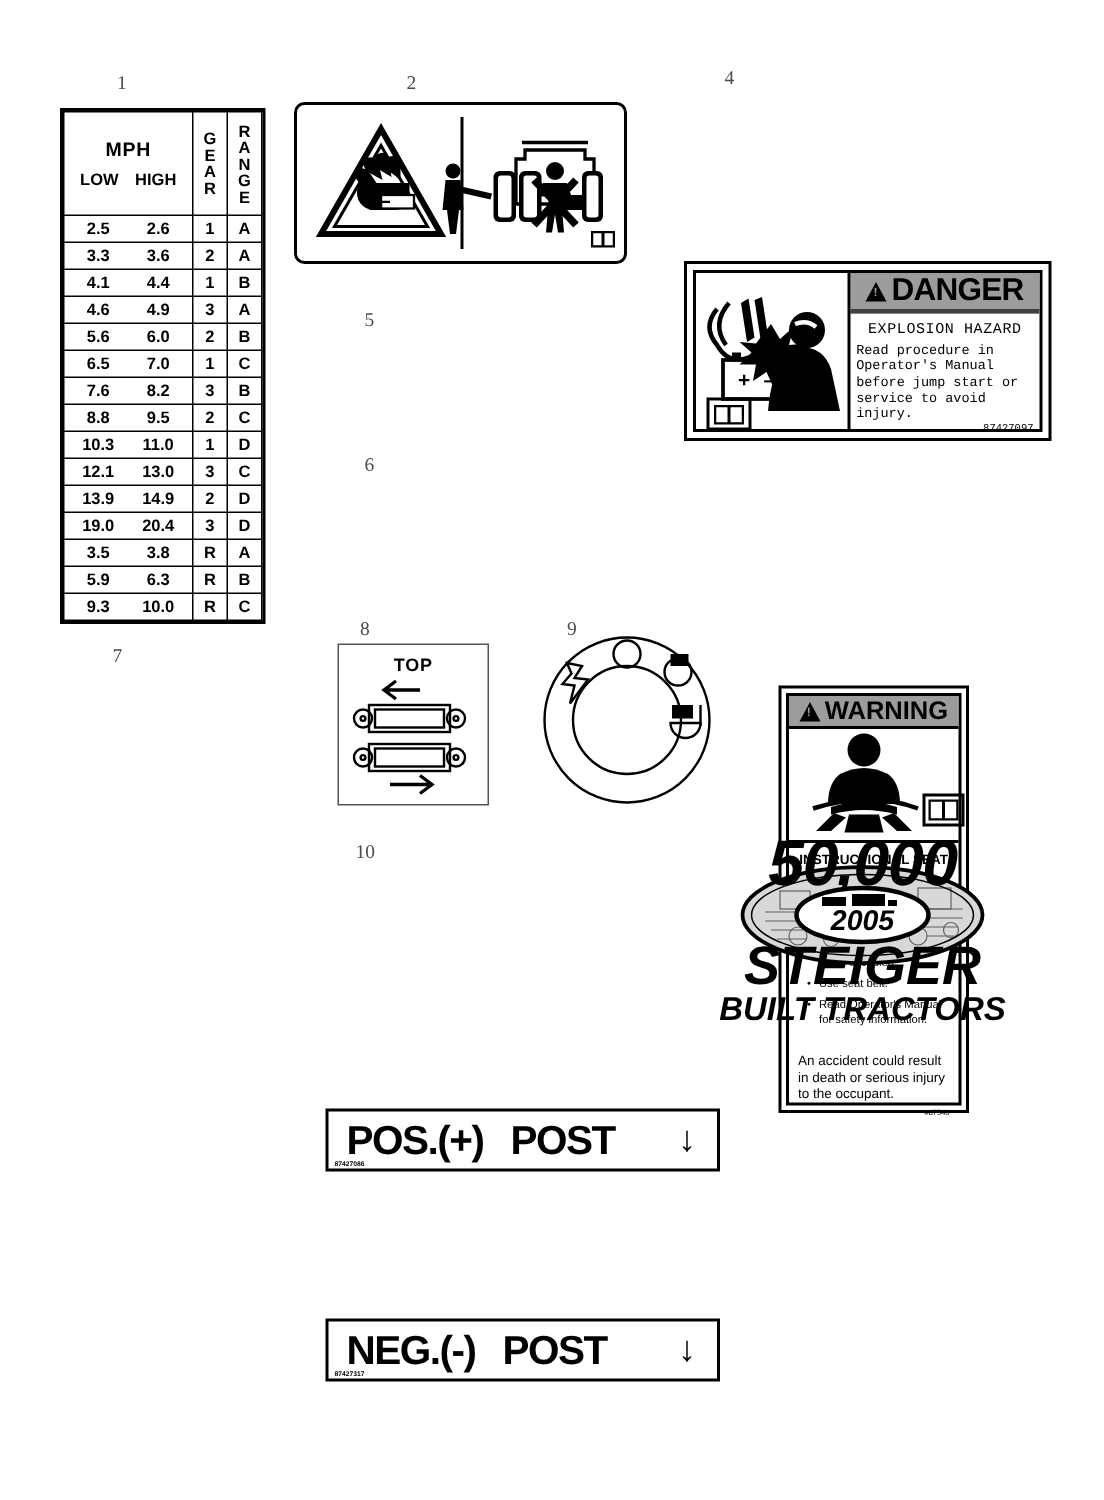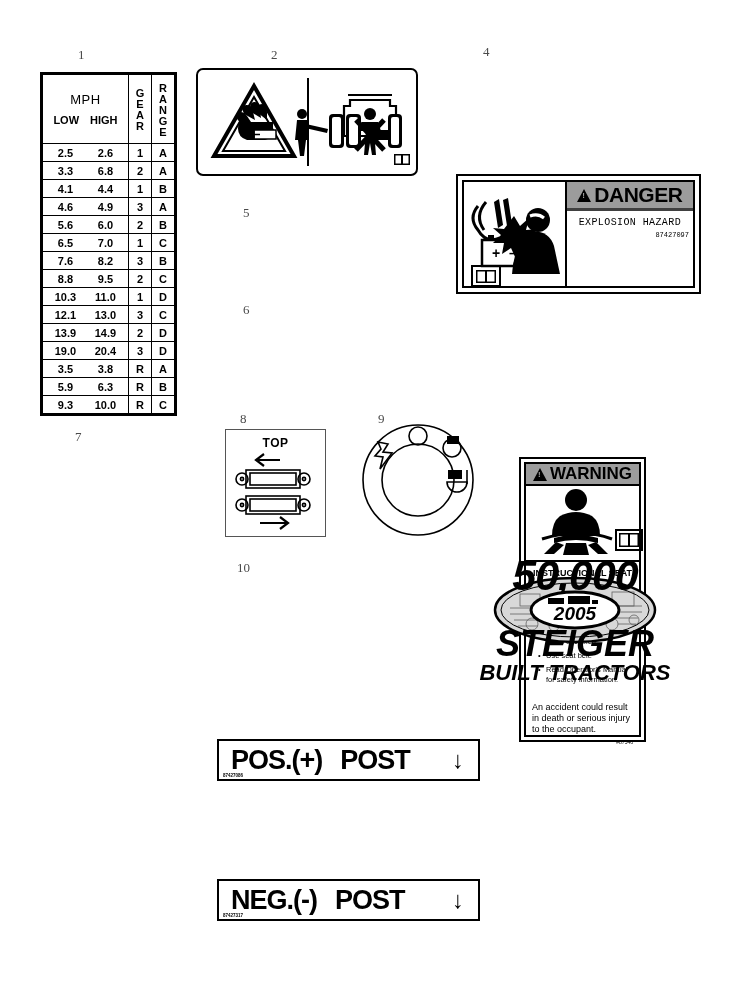--- a/index.html
+++ b/index.html
@@ -17,21 +17,21 @@
   
   #chart1{left:40px;top:72px;width:133px;border:2px solid #000;background:#fff;}
   #chart1 table{border-collapse:collapse;width:100%;}
   #chart1 td{
     border:1px solid #000;text-align:center;font-weight:bold;
     font-size:11px;padding:1px 0;height:17px;
   }
   #chart1 td.mph{width:87px;padding:0;border:1px solid #000;}
   #chart1 td.vert{width:23px;padding:0;}
   .mphwrap{display:flex;flex-direction:column;align-items:center;justify-content:center;height:68px;}
-  .mphwrap .big{font-size:13px;font-weight:normal;letter-spacing:.5px;margin-bottom:7px;}
+  .mphwrap .big{font-size:13px;font-weight:bold;letter-spacing:.5px;margin-bottom:7px;}
   .mphwrap .lh{display:flex;gap:11px;font-size:11px;font-weight:bold;}
   .vtext{
     writing-mode:vertical-rl;text-orientation:upright;
     font-size:11px;font-weight:bold;letter-spacing:-1px;
     height:68px;display:flex;align-items:center;justify-content:center;margin:0 auto;
   }
   .lowcell,.highcell{display:inline-block;width:40px;text-align:center;}
 
   
   .decal{background:#fff;border:2px solid #000;box-sizing:border-box;position:relative;}
@@ -141,21 +141,21 @@
           </td>
         </tr>
       </tbody>
       <tbody id="chart1-rows">
           <tr>
             <td class="mph"><span class="lowcell">2.5</span><span class="highcell">2.6</span></td>
             <td class="vert">1</td>
             <td class="vert">A</td>
           </tr>
           <tr>
-            <td class="mph"><span class="lowcell">3.3</span><span class="highcell">6.8</span></td>
+            <td class="mph"><span class="lowcell">3.3</span><span class="highcell">3.6</span></td>
             <td class="vert">2</td>
             <td class="vert">A</td>
           </tr>
           <tr>
             <td class="mph"><span class="lowcell">4.1</span><span class="highcell">4.4</span></td>
             <td class="vert">1</td>
             <td class="vert">B</td>
           </tr>
           <tr>
             <td class="mph"><span class="lowcell">4.6</span><span class="highcell">4.9</span></td>
@@ -312,20 +312,21 @@
           </g>
         </svg>
       </div>
       <div class="txt">
         <div class="hdr-danger">
           <span class="tri"></span>
           <span>DANGER</span>
         </div>
         <div class="body mono">
           <div class="eh">EXPLOSION HAZARD</div>
+          <div>Read procedure in Operator's Manual before jump start or service to avoid injury.</div>
           <div class="pn">87427097</div>
         </div>
       </div>
     </div>
   </div>
 
   <div class="item decal" id="d3">
     <div class="inner">
       <div class="hdr-warn">
         <span class="tri"></span>

